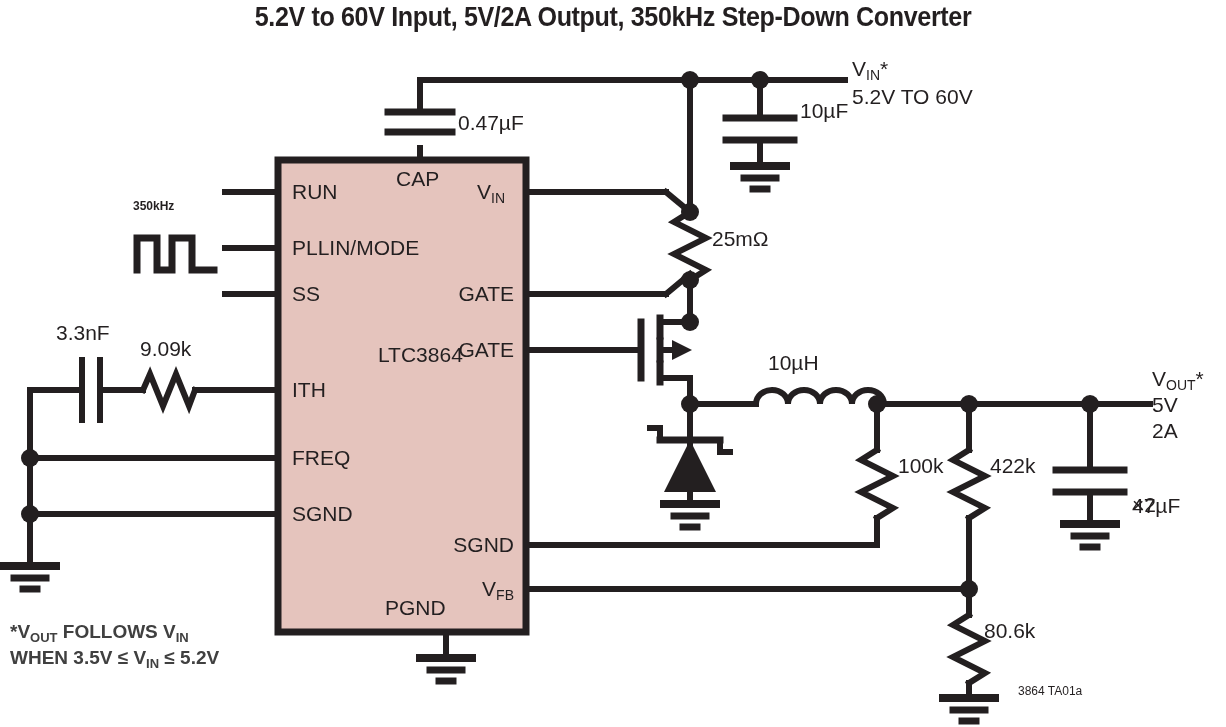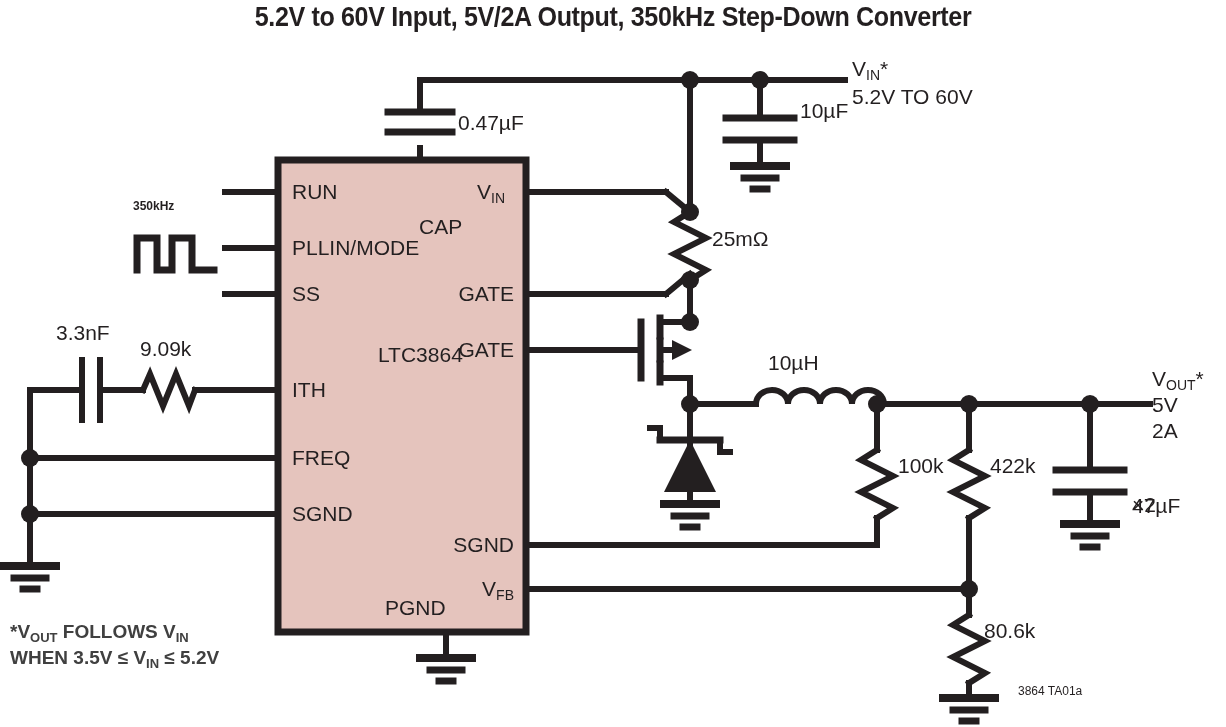--- a/index.html
+++ b/index.html
@@ -166,21 +166,21 @@
 <div class="pin" style="left:292px;top:378px;">ITH</div>
 <div class="pin" style="left:292px;top:446px;">FREQ</div>
 <div class="pin" style="left:292px;top:502px;">SGND</div>
 
 <div class="pin" style="left:505px;top:180px;transform:translateX(-100%);"><span>V</span><span class="sub">IN</span></div>
 <div class="pin" style="left:514px;top:282px;transform:translateX(-100%);">GATE</div>
 <div class="pin" style="left:514px;top:338px;transform:translateX(-100%);">GATE</div>
 <div class="pin" style="left:514px;top:533px;transform:translateX(-100%);">SGND</div>
 <div class="pin" style="left:514px;top:577px;transform:translateX(-100%);"><span>V</span><span class="sub">FB</span></div>
 
-<div class="pin" style="left:419px;top:167px;margin-top:48px;">CAP</div>
+<div class="pin" style="left:396px;top:167px;">CAP</div>
 <div class="pin" style="left:385px;top:596px;">PGND</div>
 <div class="pin" style="left:378px;top:343px;">LTC3864</div>
 
 <div class="lbl" style="left:458px;top:112px;">0.47µF</div>
 <div class="lbl" style="left:800px;top:100px;">10µF</div>
 <div class="lbl" style="left:712px;top:228px;">25mΩ</div>
 <div class="lbl" style="left:56px;top:322px;">3.3nF</div>
 <div class="lbl" style="left:140px;top:338px;">9.09k</div>
 <div class="lbl" style="left:768px;top:352px;">10µH</div>
 <div class="lbl" style="left:898px;top:455px;">100k</div>

